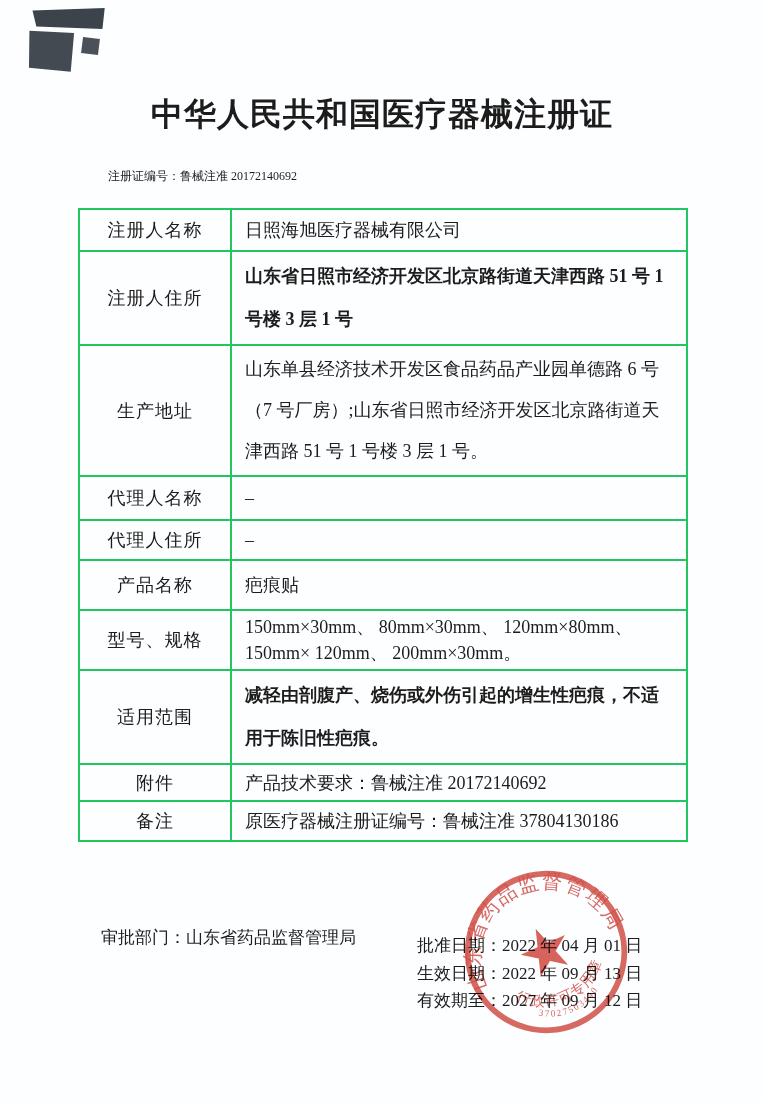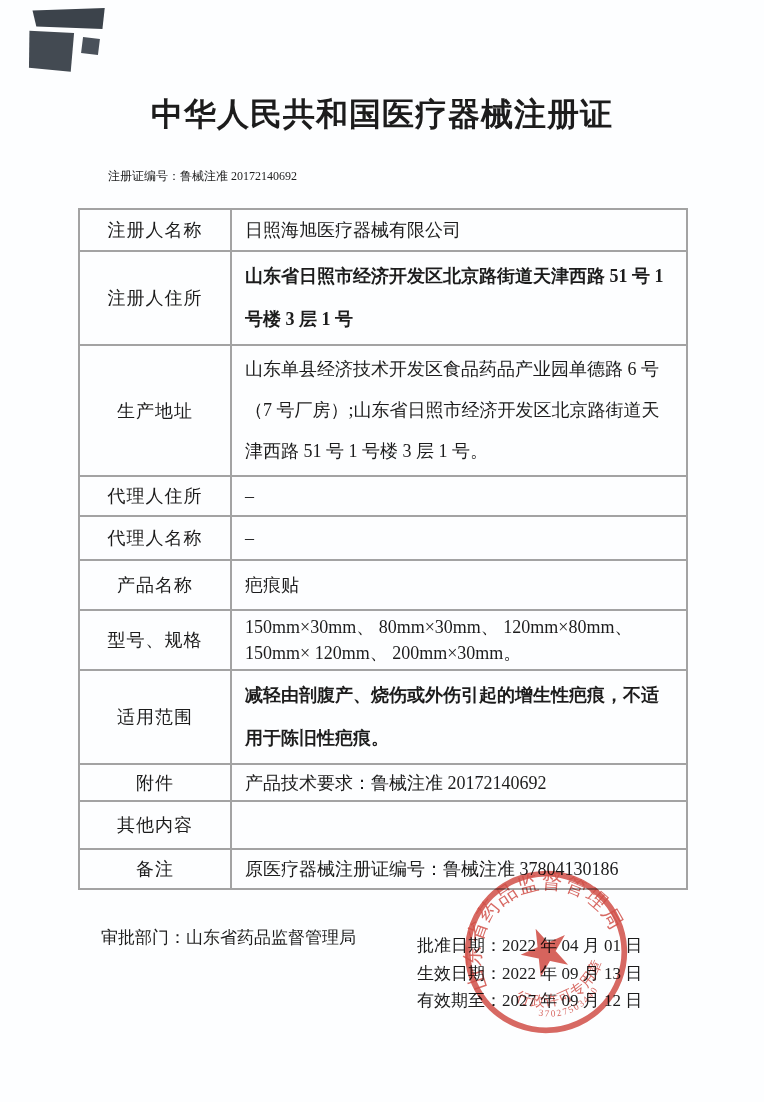--- a/index.html
+++ b/index.html
@@ -26,21 +26,21 @@
   }
   .reg-no {
     position:absolute; top:168px; left:108px; font-size:12px;
   }
 
   table.cert {
     position:absolute; top:208px; left:78px; width:610px;
     border-collapse:collapse; table-layout:fixed;
   }
   table.cert td {
-    border:2px solid #a3a3a3;
+    border:2px solid #22c55e;
     font-size:18px;
     vertical-align:middle;
   }
   td.lbl { width:152px; text-align:center; letter-spacing:1px; }
   td.val { padding:3px 10px 3px 13px; }
   td.val.lh-wide  { line-height:43px;font-weight:bold; }
   td.val.lh-wide3 { line-height:41px; }
   td.val.lh-tight { line-height:26px; }
 
   .dept {
@@ -78,47 +78,43 @@
     <td class="val">日照海旭医疗器械有限公司</td>
   </tr>
   <tr style="height:88px">
     <td class="lbl">注册人住所</td>
     <td class="val lh-wide">山东省日照市经济开发区北京路街道天津西路 51 号 1 号楼 3 层 1 号</td>
   </tr>
   <tr style="height:123px">
     <td class="lbl">生产地址</td>
     <td class="val lh-wide3">山东单县经济技术开发区食品药品产业园单德路 6 号（7 号厂房）;山东省日照市经济开发区北京路街道天津西路 51 号 1 号楼 3 层 1 号。</td>
   </tr>
+  <tr style="height:44px">
+    <td class="lbl">代理人名称</td>
+    <td class="val">–</td>
+  </tr>
   <tr style="height:40px">
     <td class="lbl">代理人住所</td>
-    <td class="val">–</td>
-  </tr>
-  <tr style="height:44px">
-    <td class="lbl">代理人名称</td>
     <td class="val">–</td>
   </tr>
   <tr style="height:50px">
     <td class="lbl">产品名称</td>
     <td class="val">疤痕贴</td>
   </tr>
   <tr style="height:50px">
     <td class="lbl">型号、规格</td>
     <td class="val lh-tight">150mm×30mm、 80mm×30mm、 120mm×80mm、 150mm× 120mm、 200mm×30mm。</td>
   </tr>
   <tr style="height:86px">
     <td class="lbl">适用范围</td>
     <td class="val lh-wide">减轻由剖腹产、烧伤或外伤引起的增生性疤痕，不适用于陈旧性疤痕。</td>
   </tr>
   <tr style="height:37px">
     <td class="lbl">附件</td>
     <td class="val">产品技术要求：鲁械注准 20172140692</td>
-  </tr>
-  <tr style="height:48px">
-    <td class="lbl">其他内容</td>
-    <td class="val"></td>
   </tr>
   <tr style="height:40px">
     <td class="lbl">备注</td>
     <td class="val">原医疗器械注册证编号：鲁械注准 37804130186</td>
   </tr>
 </tbody>
   </table>
 
 <div class="dept">审批部门：山东省药品监督管理局</div>
 <div class="dates">

